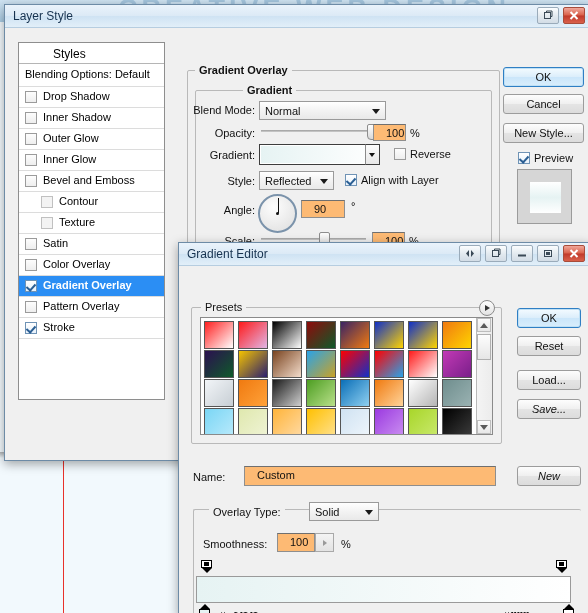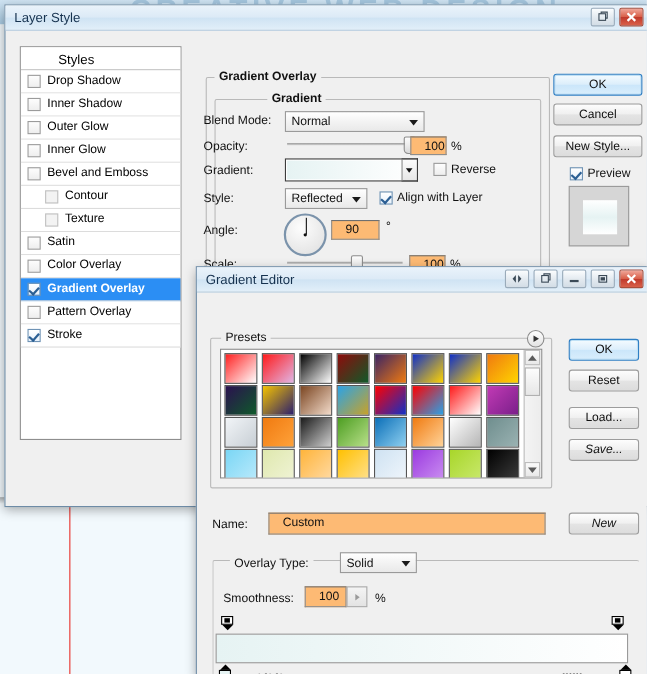--- a/index.html
+++ b/index.html
@@ -65,21 +65,21 @@
 
   
   .gbox{position:absolute;border:1px solid #b9b9b9;border-radius:2px;box-sizing:border-box;}
   .glabel{
     position:absolute;background:#f0f0f0;padding:0 4px;font-size:11px;color:#111;
     transform:translateY(-50%);
   }
   .glabel.b{font-weight:bold;}
 
   .lbl{position:absolute;font-size:11px;color:#111;white-space:nowrap;}
-  .lbl.r{}
+  .lbl.r{text-align:right;}
 
   .field{
     position:absolute;box-sizing:border-box;background:#fdba74;
     border:1px solid #8e8e8e;border-top-color:#6f6f6f;
     font-size:11px;color:#111;padding:1px 12px;line-height:15px;
     font-family:"Liberation Sans", sans-serif;
   }
   .field.num{text-align:left;}
 
   .combo{
@@ -212,20 +212,23 @@
     </div>
   </div>
 
   <div class="win-body">
 
     <div class="styles-panel" style="left:13px;top:14px;width:147px;height:358px;">
       <div class="st-head">
         <span>Styles</span>
       </div>
       <div id="styleRows">
+          <div class="st-row first">
+            <span class="st-lab">Blending Options: Default</span>
+          </div>
           <div class="st-row">
             <div class="chk st-chk"></div>
             <span class="st-lab">Drop Shadow</span>
           </div>
           <div class="st-row">
             <div class="chk st-chk"></div>
             <span class="st-lab">Inner Shadow</span>
           </div>
           <div class="st-row">
             <div class="chk st-chk"></div>

